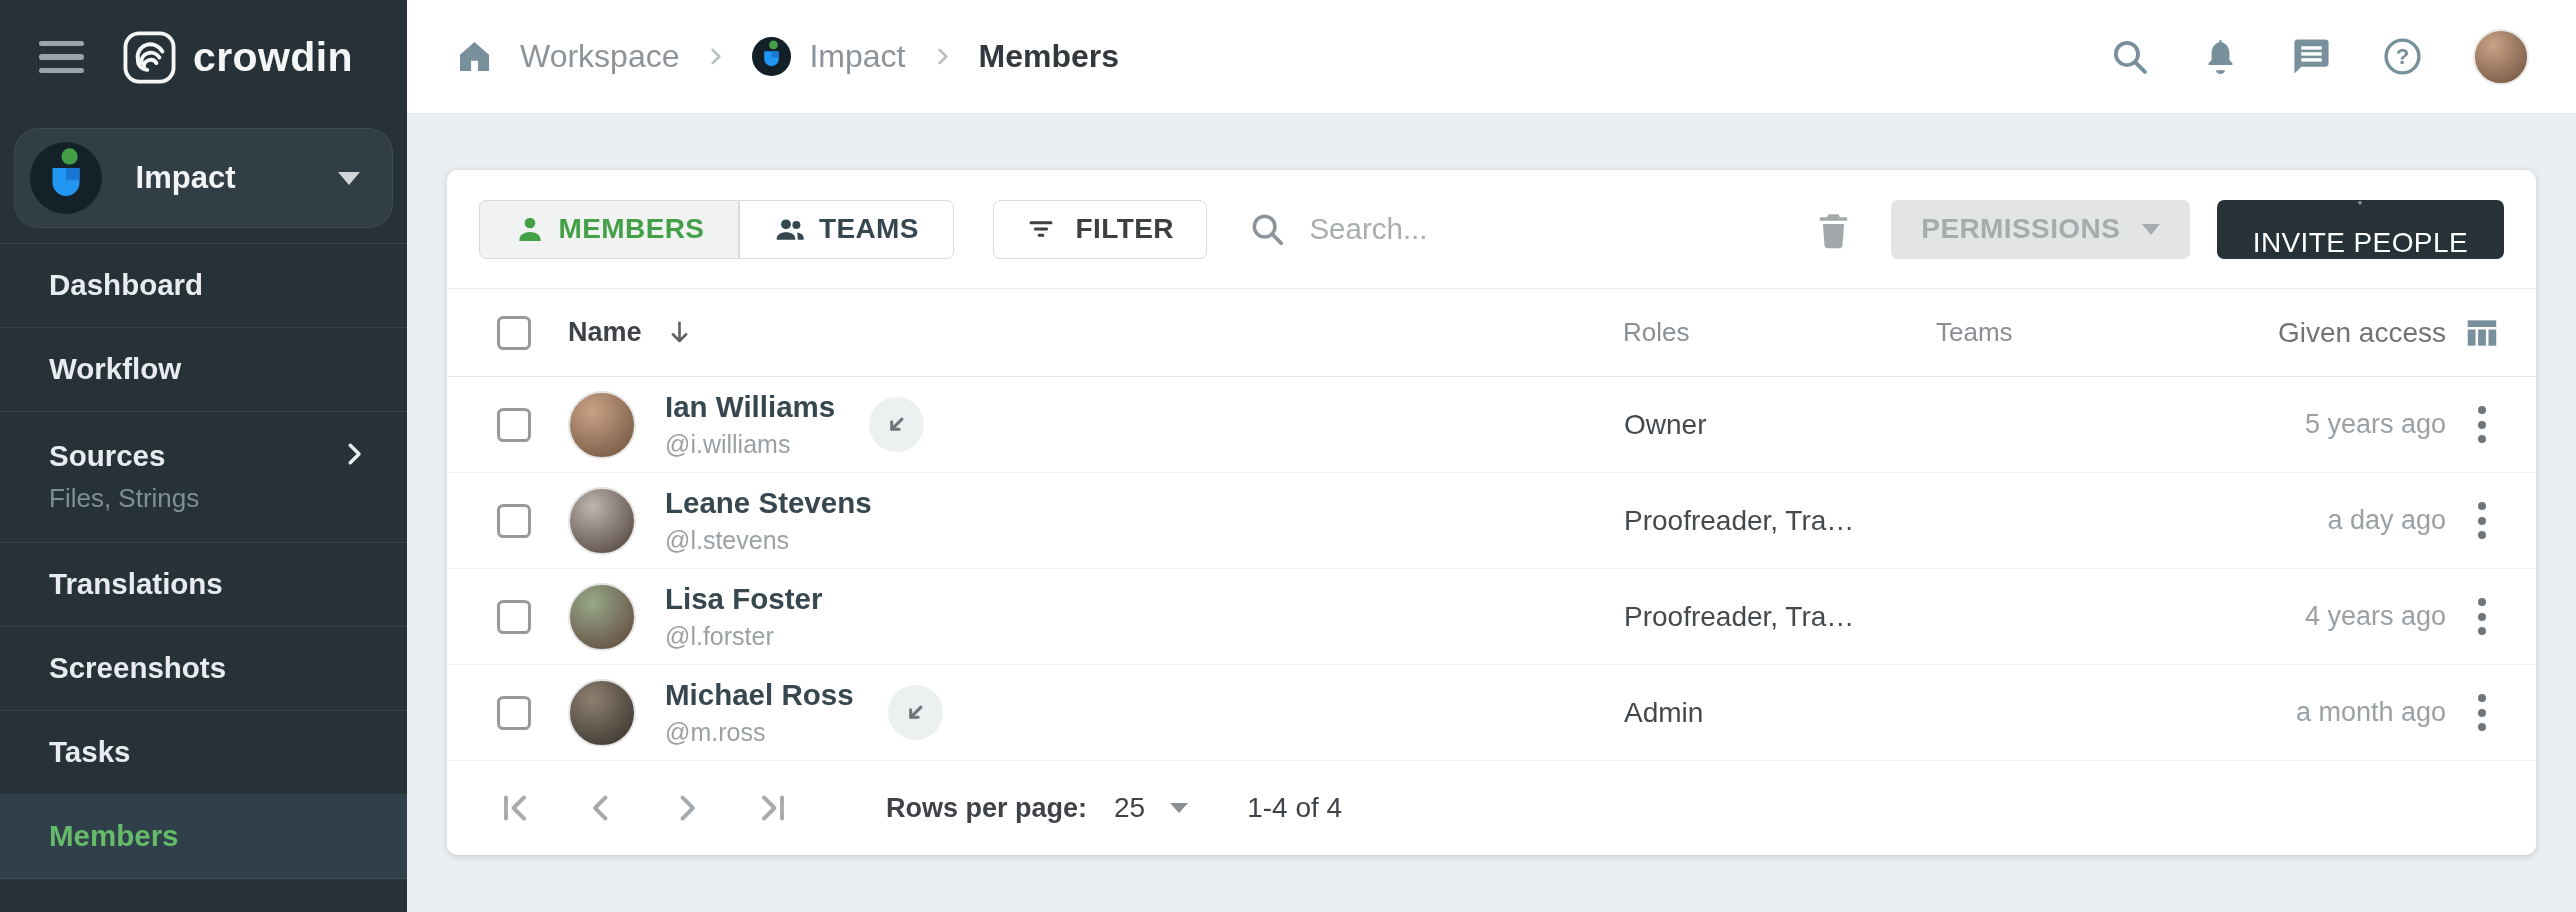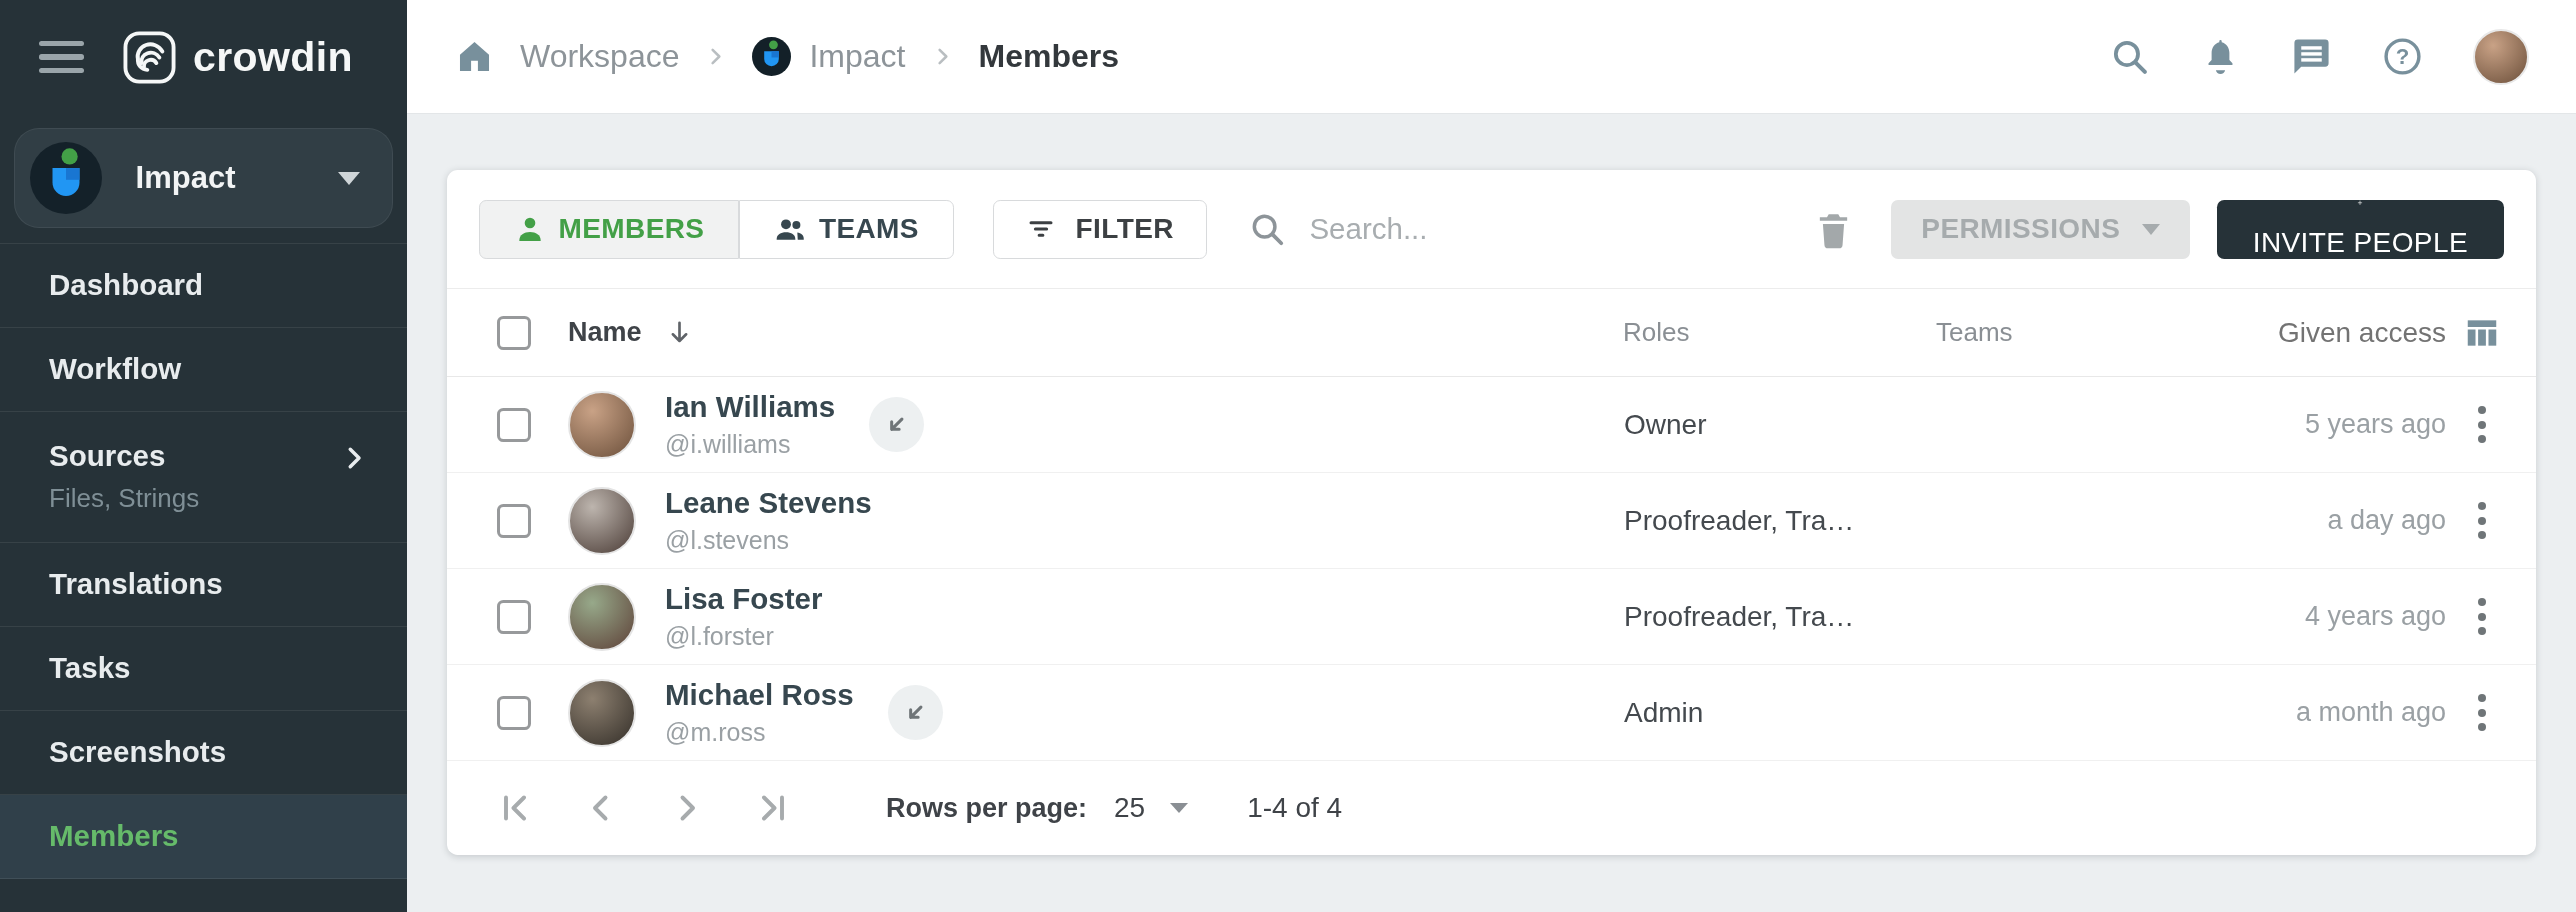--- a/index.html
+++ b/index.html
@@ -44,21 +44,21 @@
   .project-name{margin-left:34px;color:#f2f4f5;font-size:31px;font-weight:bold;}
   .caret-down{width:0;height:0;border-left:11.6px solid transparent;border-right:11.6px solid transparent;border-top:13.4px solid #cfd5d8;margin-left:auto;}
   .nav{margin-top:14.3px;border-top:1.8px solid rgba(255,255,255,.08);}
   .nav-item{
     min-height:84px;display:flex;flex-direction:column;justify-content:center;
     padding-left:49px;border-bottom:1.8px solid rgba(255,255,255,.08);cursor:pointer;box-sizing:border-box;
   }
   .nav-item .label{color:#e8ecee;font-size:29.5px;font-weight:bold;}
   .nav-item.with-sub{height:131px;}
   .nav-item .sublabel{color:#7f8f96;font-size:26px;margin-top:10.7px;font-weight:normal;}
-  .nav-item .row{display:flex;align-items:flex-end;padding-right:38px;}
+  .nav-item .row{display:flex;align-items:flex-start;padding-right:38px;}
   .nav-item .row .label{flex:1;}
   .nav-chevron{width:30px;height:30px;color:#e8ecee;}
   .nav-item.active{background:#30404a;}
   .nav-item.active .label{color:#66bb6a;}
 
   
   .card{
     position:absolute;left:447px;top:170px;width:2089px;height:685px;background:#fff;
     border-radius:10.7px;box-shadow:0 1.8px 7.2px rgba(38,50,56,.18);box-sizing:border-box;
     display:flex;flex-direction:column;
@@ -232,24 +232,24 @@
         <svg class="nav-chevron" viewBox="0 0 24 24">
             <path d="M9 5l7 7-7 7" fill="none" stroke="currentColor" stroke-width="2.8" stroke-linecap="round" stroke-linejoin="round"></path>
           </svg>
       </div>
       <span class="sublabel">Files, Strings</span>
     </div>
     <div class="nav-item">
         <span class="label">Translations</span>
       </div>
     <div class="nav-item">
+        <span class="label">Screenshots</span>
+      </div>
+    <div class="nav-item">
         <span class="label">Tasks</span>
-      </div>
-    <div class="nav-item">
-        <span class="label">Screenshots</span>
       </div>
     <div class="nav-item active">
         <span class="label">Members</span>
       </div>
   </div>
 </div>
 
 <div class="card">
 
   <div class="toolbar">

